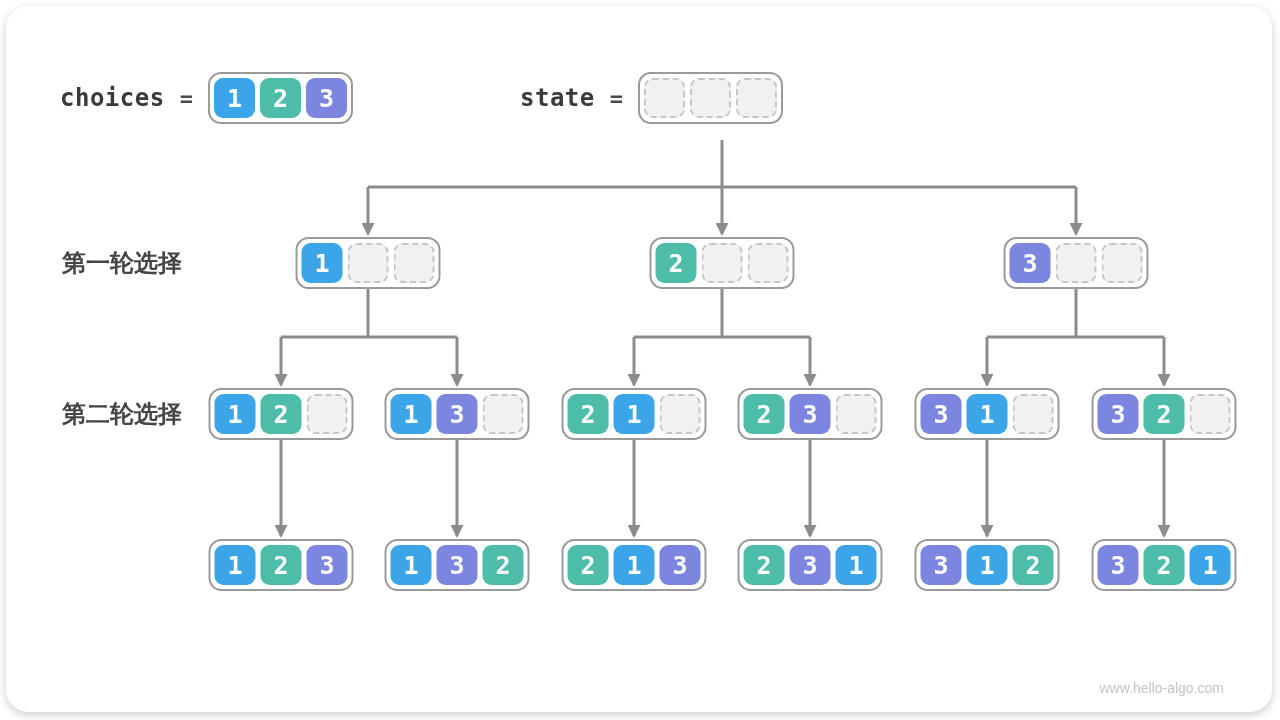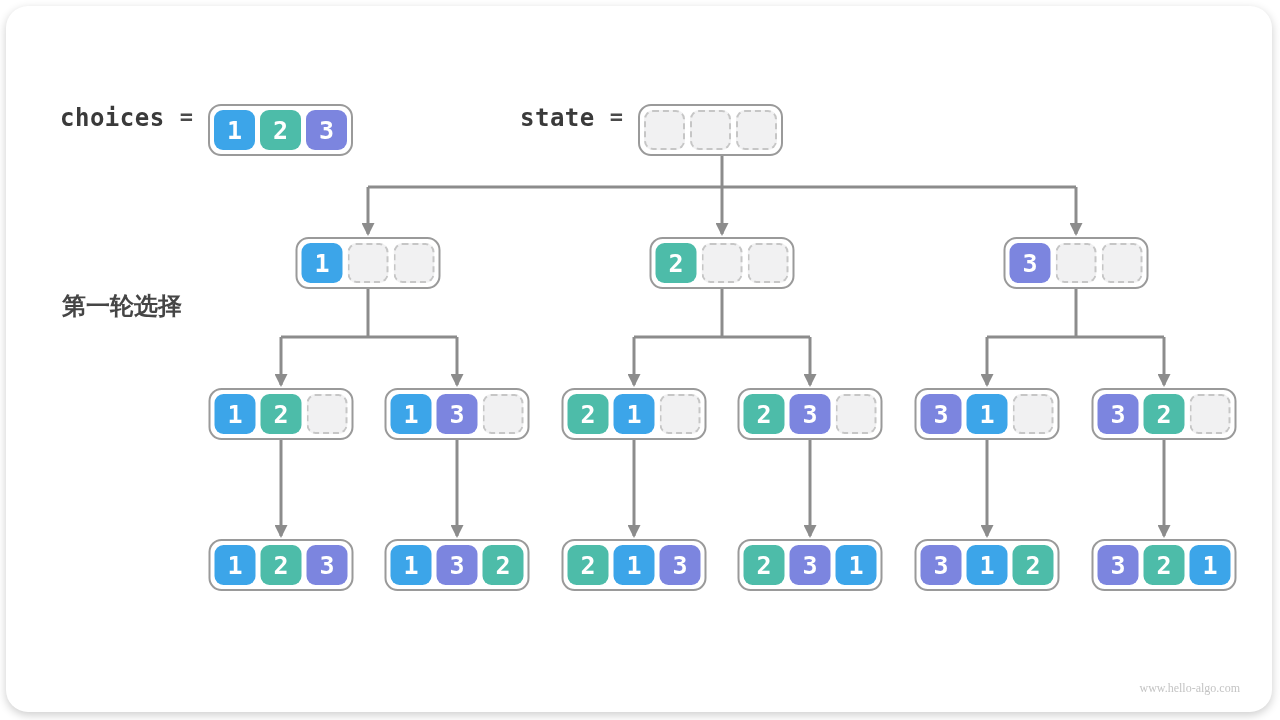--- a/index.html
+++ b/index.html
@@ -21,23 +21,23 @@
     position: absolute;
     left: 0; top: 0;
     width: 1280px; height: 720px;
   }
   #connectors {
     position: absolute;
     left: 0; top: 0;
   }
   .header-group {
     position: absolute;
-    top: 104px;
+    top: 72px;
     display: flex;
-    align-items: flex-start;
+    align-items: center;
     gap: 15px;
   }
   .code-label {
     font-family: "DejaVu Sans Mono", monospace;
     font-weight: bold;
     font-size: 24px;
     color: #3a3a3a;
     letter-spacing: 0.5px;
   }
   .equals {
@@ -78,29 +78,29 @@
   }
   .row-label {
     position: absolute;
     left: 62px;
     transform: translateY(-50%);
     font-size: 24px;
     font-weight: 600;
     color: #454545;
     white-space: nowrap;
   }
-  .row-label.r1 { top: 263px; margin-top: 43px; }
+  .row-label.r1 { top: 263px; }
   .row-label.r2 { top: 414px; }
   .row-label.r3 { top: 565px; }
   .watermark {
     position: absolute;
-    right: 40px;
+    right: 56px;
     bottom: 24px;
-    font-family: Liberation Serif, serif;
-    font-size: 12px;
+    font-family: Liberation Sans, sans-serif;
+    font-size: 14px;
     color: #c4c4c4;
   }
 </style>
 </head>
 <body>
 
 <div class="card"></div>
 
 <div class="stage">
 
@@ -149,20 +149,21 @@
     <span class="code-label">state</span>
     <span class="equals">=</span>
     <div class="node" id="state-node">
         <div class="cell empty"></div>
         <div class="cell empty"></div>
         <div class="cell empty"></div>
       </div>
   </div>
 
   <div class="row-label r1">第一轮选择</div>
+  <div class="row-label r2">第二轮选择</div>
 
   <div id="tree">
       <div class="node abs" style="left:368px;top:237px">
         <div class="cell" style="background:#3CA5E9">1</div>
         <div class="cell empty"></div>
         <div class="cell empty"></div>
       </div>
       <div class="node abs" style="left:722px;top:237px">
         <div class="cell" style="background:#4DBCA9">2</div>
         <div class="cell empty"></div>

